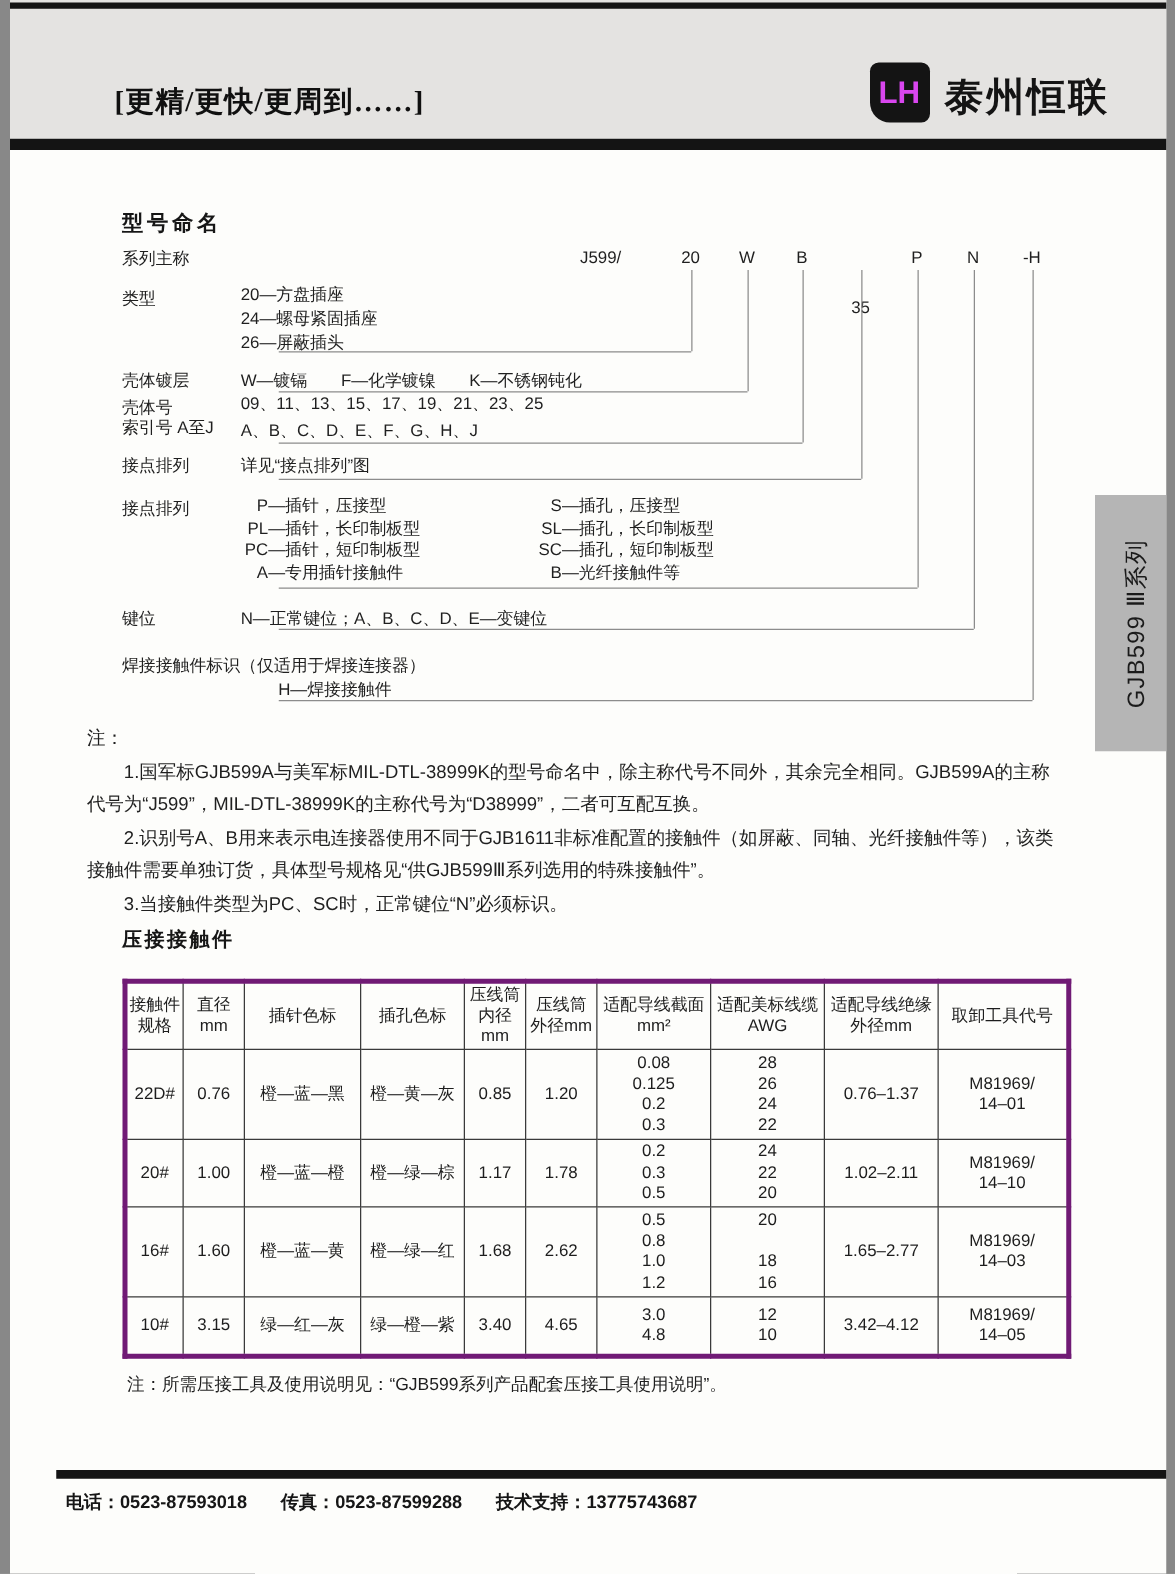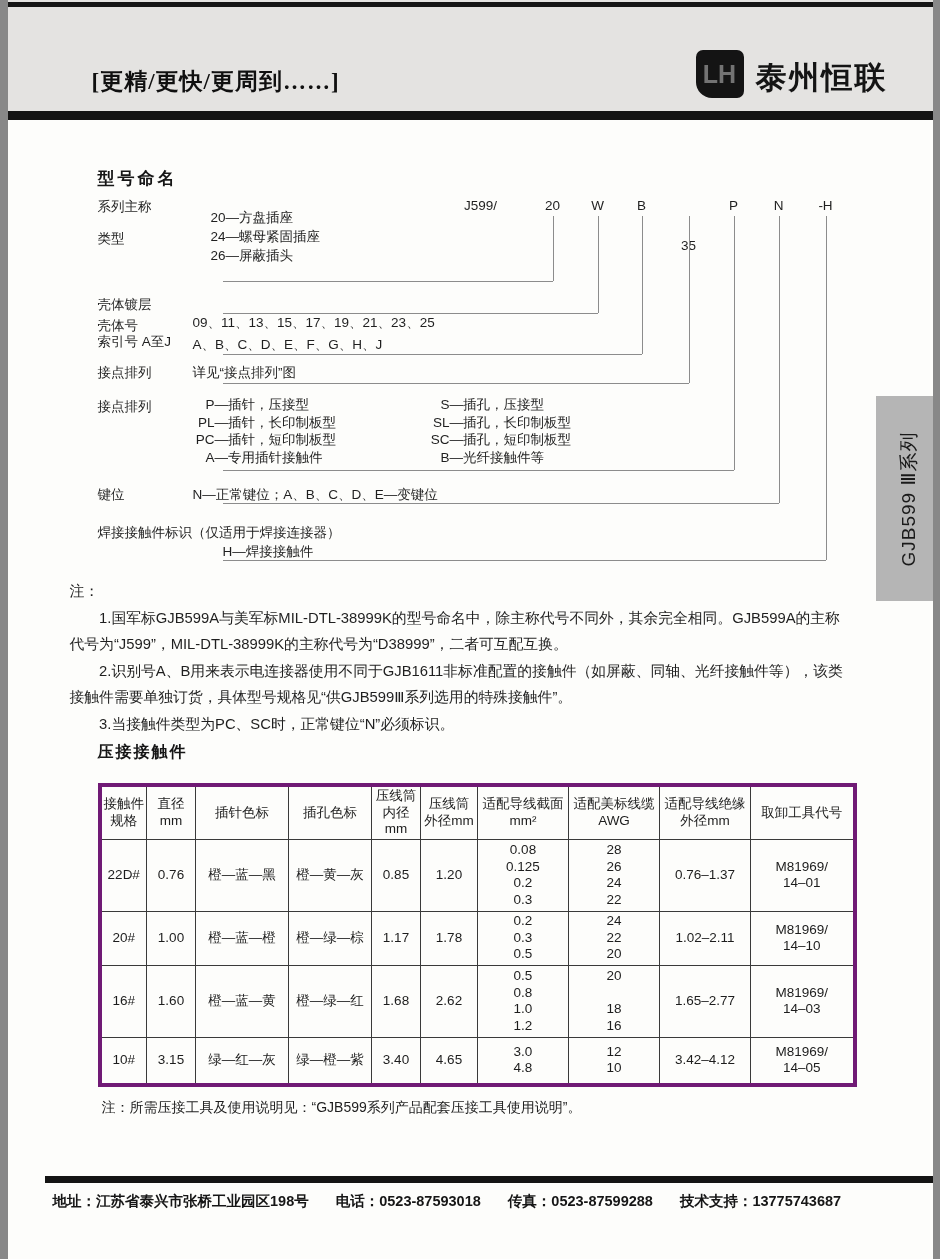--- a/index.html
+++ b/index.html
@@ -6,21 +6,21 @@
   .page{position:relative;width:925px;height:1259px;margin:0 auto;background:#fdfdfb;
         font-family:"Liberation Sans","DejaVu Sans",sans-serif;color:#1f1f1f;overflow:hidden;}
 
   
   .header-band{position:absolute;left:0;top:0;width:940px;height:111px;background:#e4e3e1;}
   .top-bar{position:absolute;left:0;top:2px;width:940px;height:5px;background:#151515;}
   .slogan{position:absolute;left:84px;top:66px;font-family:"Liberation Serif","DejaVu Serif",serif;
           font-size:23px;font-weight:700;letter-spacing:1px;color:#101010;}
   .logo-mark{position:absolute;left:688px;top:50px;width:48px;height:48px;background:#141414;
              border-radius:7px 7px 7px 16px;display:flex;align-items:center;justify-content:center;
-             color:#737373;font-weight:800;font-size:25px;}
+             color:#d946ef;font-weight:800;font-size:25px;}
   .brand-name{position:absolute;left:748px;top:57px;font-size:31px;font-weight:800;letter-spacing:2px;color:#141414;}
   .header-rule{position:absolute;left:0;top:111px;width:940px;height:9px;background:#141414;}
 
   
   .side-tab{position:absolute;left:868px;top:396px;width:67px;height:205px;background:#b5b5b5;}
   .side-tab span{position:absolute;left:50%;top:50%;transform:translate(-50%,-50%) rotate(-90deg);
                  white-space:nowrap;font-size:19px;letter-spacing:1px;color:#1a1a1a;}
 
   
   .naming-title{position:absolute;left:90px;top:153px;font-size:17px;letter-spacing:3px;color:#161616;}
@@ -93,27 +93,28 @@
       <div class="hline" style="left: 215px; top: 383px; width: 466px;"></div>
       <div class="vline" style="left: 726px; top: 216px; height: 254px;"></div>
       <div class="hline" style="left: 215px; top: 470px; width: 511px;"></div>
       <div class="vline" style="left: 771px; top: 216px; height: 287px;"></div>
       <div class="hline" style="left: 215px; top: 503px; width: 556px;"></div>
       <div class="vline" style="left: 818px; top: 216px; height: 344px;"></div>
       <div class="hline" style="left: 215px; top: 560px; width: 603px;"></div>
     </div>
 
   <span class="n-label" style="left:90px;top:230px">类型</span>
-  <div id="type-options" class="n-flow" style="left:185px;top:208px;line-height:19px;margin-left:18px;">
+  <div id="type-options" class="n-flow" style="left:185px;top:226px;line-height:19px;">
       <div>20—方盘插座</div>
       <div>24—螺母紧固插座</div>
       <div>26—屏蔽插头</div>
     </div>
 
   <span class="n-label" style="left:90px;top:296px">壳体镀层</span>
+  <span class="n-text" style="left:185px;top:296px">W—镀镉　　F—化学镀镍　　K—不锈钢钝化</span>
 
   <span class="n-label" style="left:90px;top:317px">壳体号</span>
   <span class="n-label" style="left:90px;top:333px">索引号 A至J</span>
   <span class="n-text" style="left:185px;top:314px">09、11、13、15、17、19、21、23、25</span>
   <span class="n-text" style="left:185px;top:336px">A、B、C、D、E、F、G、H、J</span>
 
   <span class="n-label" style="left:90px;top:364px">接点排列</span>
   <span class="n-text" style="left:185px;top:364px">详见“接点排列”图</span>
 
   <span class="n-label" style="left:90px;top:398px">接点排列</span>
@@ -245,19 +246,18 @@
             <td>M81969/
 14–05</td>
           </tr>
         </tbody>
       </table>
     <p class="crimp-note">注：所需压接工具及使用说明见：“GJB599系列产品配套压接工具使用说明”。</p>
   </div>
 
   <div class="footer-rule"></div>
   <div class="footer">
-    <span>地址：江苏省泰兴市张桥工业园区198号</span>
     <span>电话：0523-87593018</span>
     <span>传真：0523-87599288</span>
     <span>技术支持：13775743687</span>
   </div>
 
 </div>
 
 </body></html>

